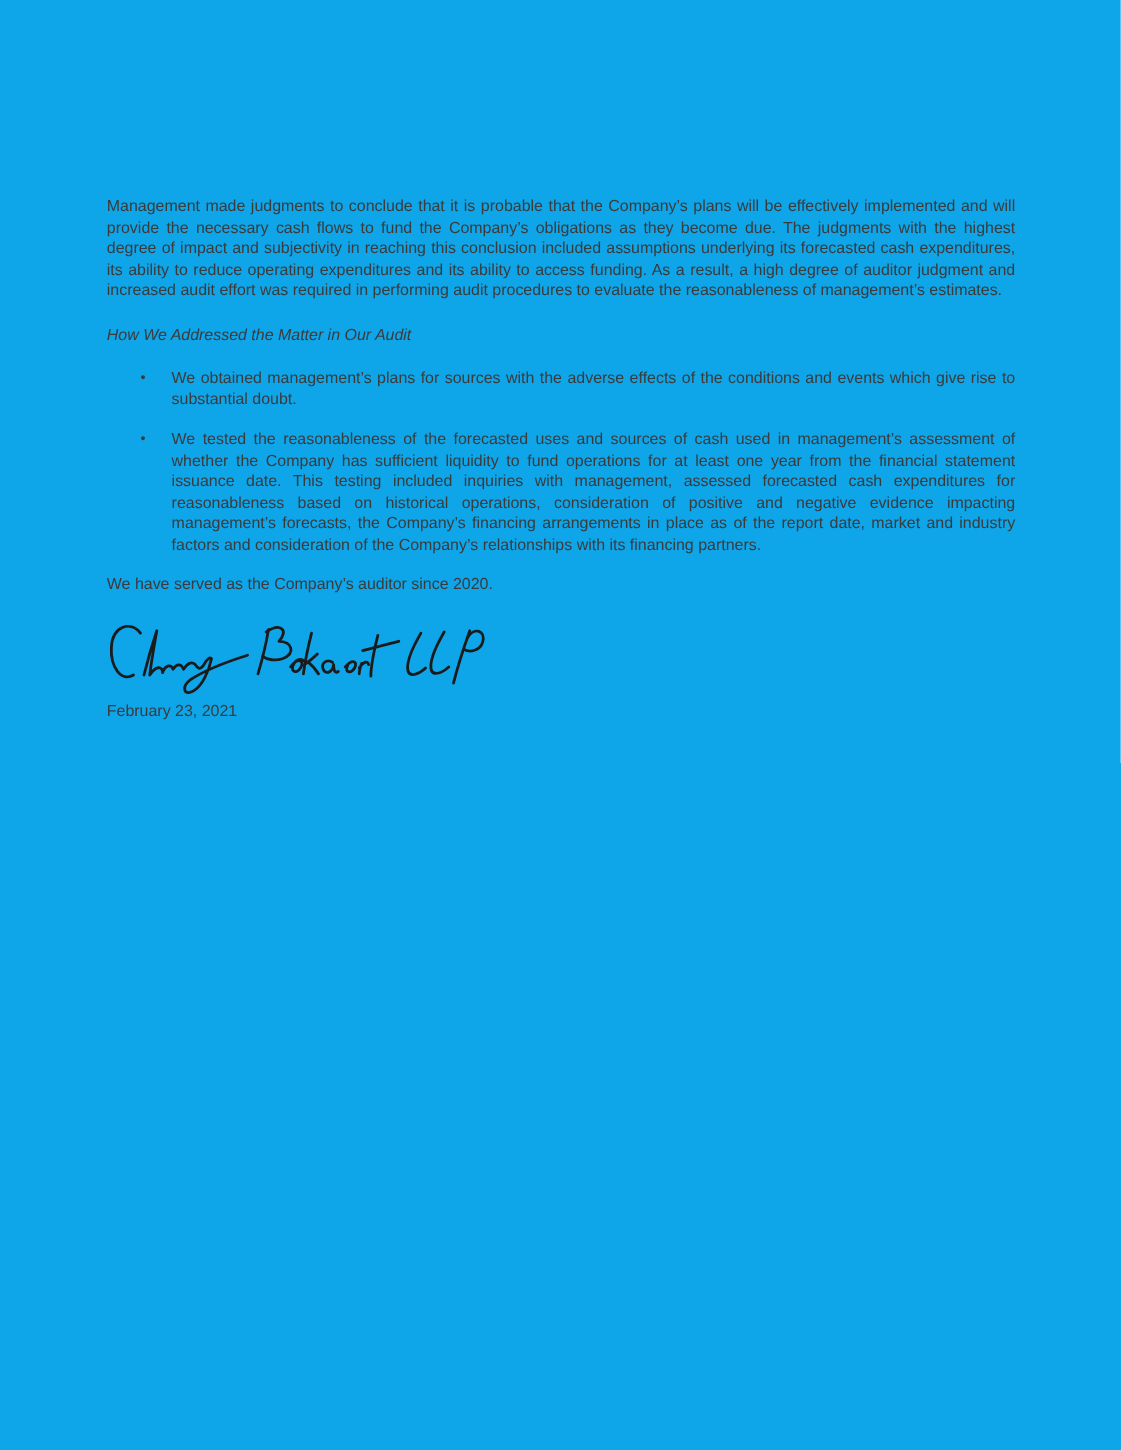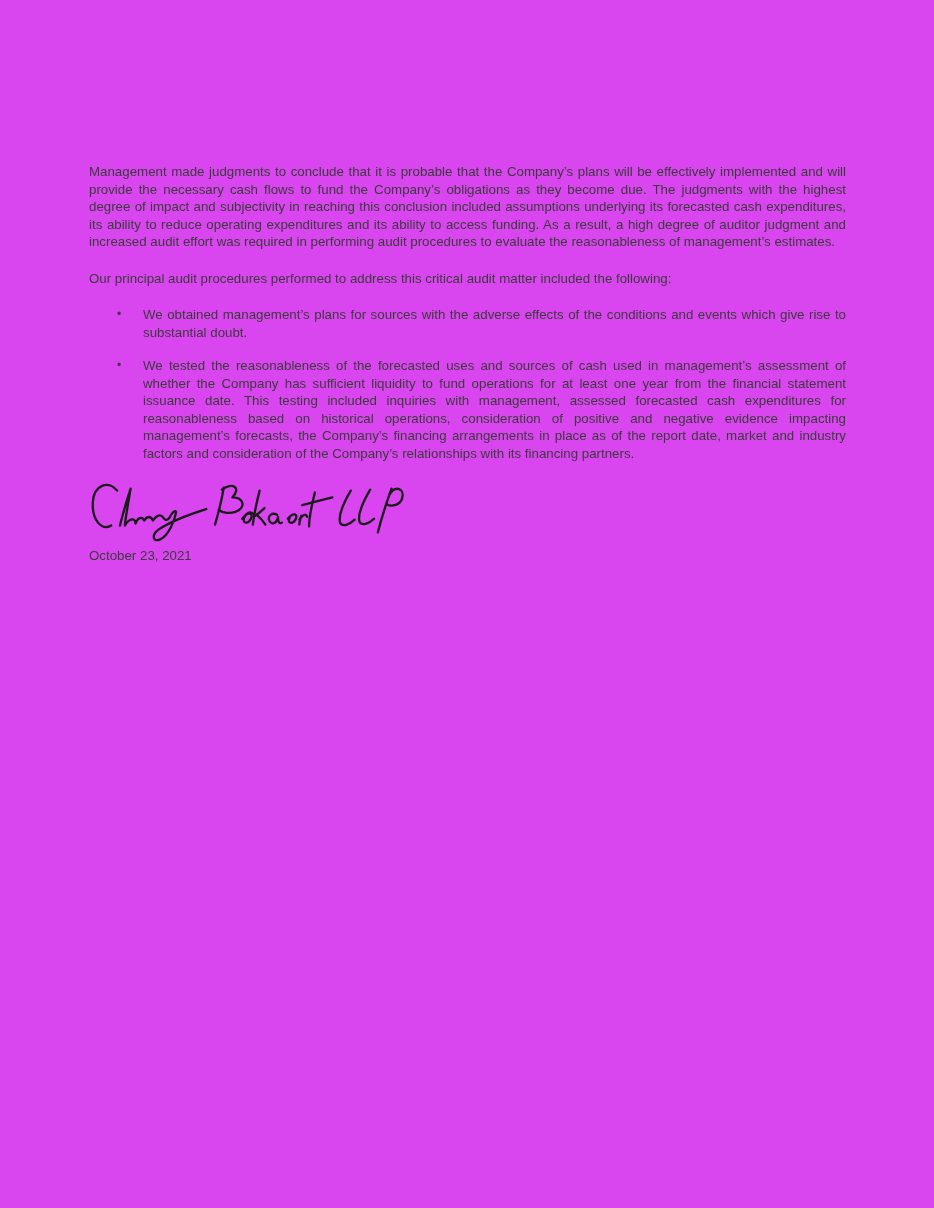--- a/index.html
+++ b/index.html
@@ -5,21 +5,21 @@
   html, body {
     margin: 0;
     padding: 0;
     background: #ffffff;
   }
   .page {
     position: relative;
     width: 934px;
     height: 1208px;
     box-sizing: border-box;
-    background: #d946ef;
+    background: #0ea5e9;
     padding: 163px 88px 0 89px;
     font-family: "Liberation Sans", sans-serif;
     font-size: 13.3px;
     line-height: 17.5px;
     color: #3b3b3b;
     overflow: hidden;
   }
   .para {
     margin: 0 0 19px 0;
   }
@@ -61,34 +61,35 @@
     margin: 0;
   }
 </style>
 </head>
 <body>
 
 <div class="page">
 
   <p class="para justify">Management made judgments to conclude that it is probable that the Company’s plans will be effectively implemented and will provide the necessary cash flows to fund the Company’s obligations as they become due. The judgments with the highest degree of impact and subjectivity in reaching this conclusion included assumptions underlying its forecasted cash expenditures, its ability to reduce operating expenditures and its ability to access funding. As a result, a high degree of auditor judgment and increased audit effort was required in performing audit procedures to evaluate the reasonableness of management’s estimates.</p>
 
+  <p class="heading-italic">How We Addressed the Matter in Our Audit</p>
 
-  <p class="para">Our principal audit procedures performed to address this critical audit matter included the following:</p>
 
   <div class="bullet-list">
     <div class="bullet-item">
       <span class="bullet-marker">•</span>
       <span class="bullet-text">We obtained management’s plans for sources with the adverse effects of the conditions and events which give rise to substantial doubt.</span>
     </div>
     <div class="bullet-item">
       <span class="bullet-marker">•</span>
       <span class="bullet-text">We tested the reasonableness of the forecasted uses and sources of cash used in management’s assessment of whether the Company has sufficient liquidity to fund operations for at least one year from the financial statement issuance date. This testing included inquiries with management, assessed forecasted cash expenditures for reasonableness based on historical operations, consideration of positive and negative evidence impacting management’s forecasts, the Company’s financing arrangements in place as of the report date, market and industry factors and consideration of the Company’s relationships with its financing partners.</span>
     </div>
   </div>
 
+  <p class="para">We have served as the Company’s auditor since 2020.</p>
 
   <div class="signature-block" aria-label="Cherry Bekaert LLP">
     <svg viewBox="0 0 330 66" xmlns="http://www.w3.org/2000/svg">
       <g fill="none" stroke="#1b1b1b" stroke-width="2.4" stroke-linecap="round" stroke-linejoin="round">
 
         <path d="M 31 13 C 22 2, 7 7, 6 25 C 5 43, 15 55, 25 49"></path>
         <path d="M 34 49 C 38 33, 43 17, 45 11 C 43 23, 40 39, 39 49 C 44 41, 50 41, 50 47 C 52 41, 57 39, 59 44 C 62 39, 66 39, 68 44 C 71 39, 75 37, 78 40 C 80 43, 82 45, 85 41 C 88 35, 91 33, 92 35 C 90 45, 84 59, 76 63 C 68 67, 66 59, 74 53 C 86 45, 104 38, 123 32"></path>
 
         <path d="M 141 10 C 139 22, 135 38, 132 48"></path>
         <path d="M 139 12 C 151 4, 159 10, 150 20 C 161 20, 165 30, 153 35 C 147 37, 140 36, 136 33"></path>
@@ -103,15 +104,15 @@
         <path d="M 222 28 C 233 25, 245 22, 253 20"></path>
 
         <path d="M 272 13 C 265 25, 259 39, 261 46 C 263 51, 271 48, 276 43"></path>
         <path d="M 292 12 C 285 24, 279 38, 281 45 C 283 50, 291 47, 296 42"></path>
         <path d="M 314 11 C 309 25, 303 44, 300 56"></path>
         <path d="M 312 17 C 318 7, 328 11, 325 21 C 323 28, 314 30, 309 27"></path>
       </g>
     </svg>
   </div>
 
-  <p class="address-line">October 23, 2021</p>
+  <p class="address-line">February 23, 2021</p>
 
 </div>
 
 </body></html>

